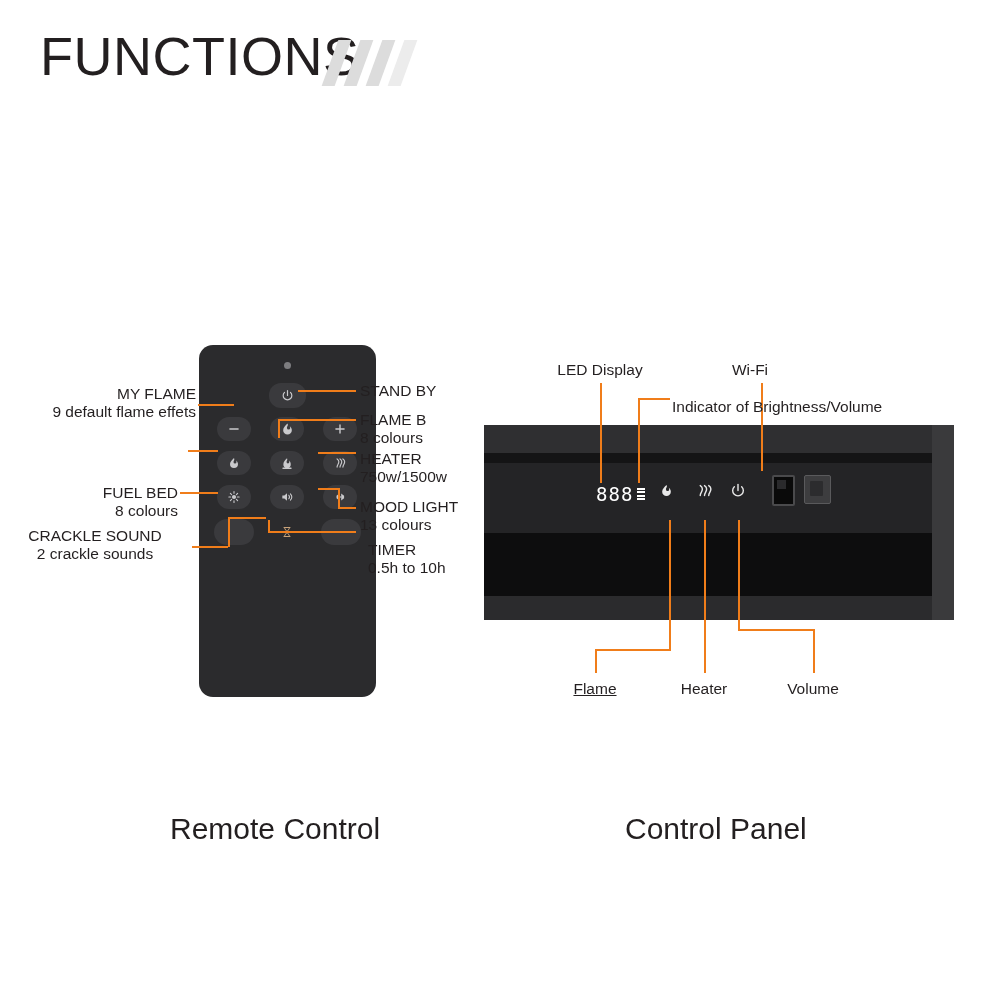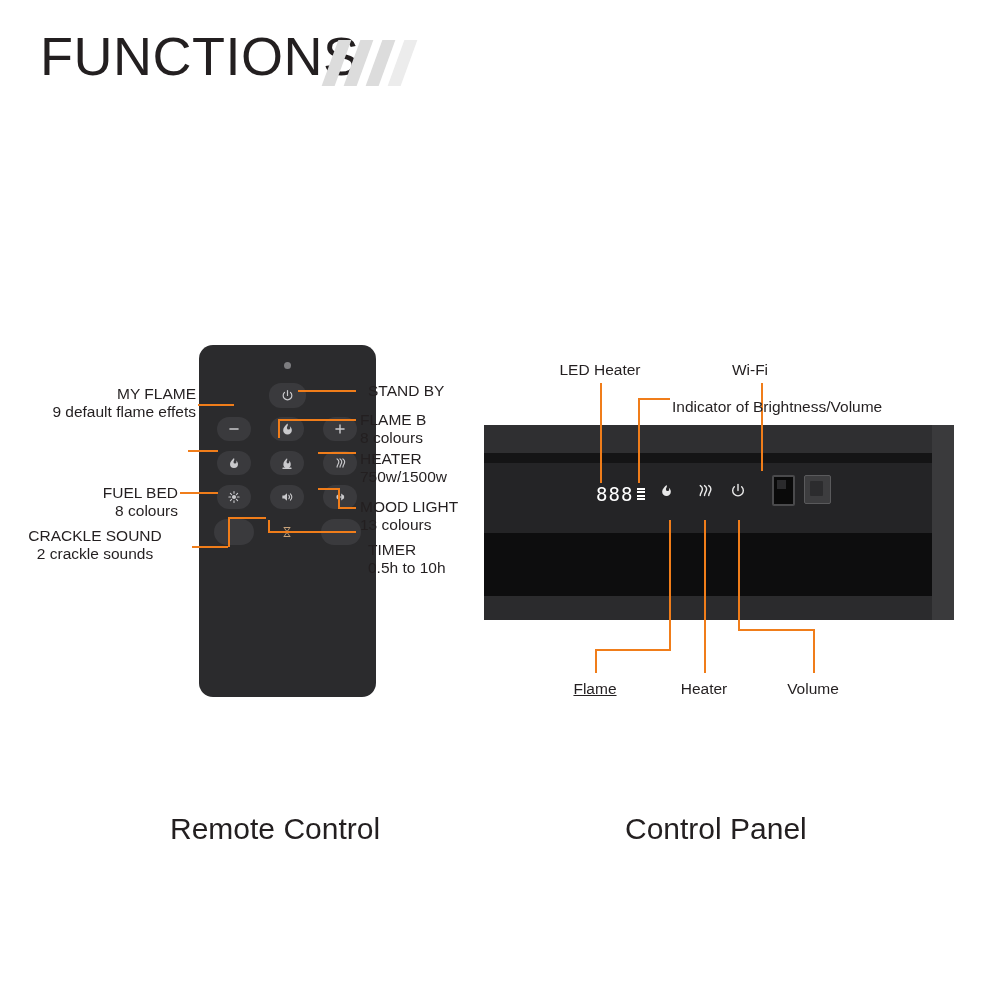--- a/index.html
+++ b/index.html
@@ -366,21 +366,21 @@
 
   <div class="lbl right" style="left:0px; top:527px; width:190px;text-align:center;">
     <span class="l1">CRACKLE SOUND</span>
     <span class="l2">2 crackle sounds</span>
   </div>
   <div class="leader h" style="left:192px; top:546px; width:36px;"></div>
   <div class="leader v" style="left:228px; top:518px; height:29px;"></div>
   <div class="leader h" style="left:228px; top:517px; width:38px;"></div>
 
   <div class="leader h" style="left:298px; top:390px; width:58px;"></div>
-  <div class="lbl left" style="left:360px; top:382px;margin-left:8px;">
+  <div class="lbl left" style="left:360px; top:382px;">
     <span class="l1">STAND BY</span>
   </div>
 
   <div class="leader v" style="left:278px; top:420px; height:18px;"></div>
   <div class="leader h" style="left:278px; top:419px; width:78px;"></div>
   <div class="lbl left" style="left:360px; top:411px;">
     <span class="l1">FLAME B</span>
     <span class="l2">8 colours</span>
   </div>
 
@@ -443,21 +443,21 @@
         <path d="M12 3 v9"></path>
           <path d="M6.5 6.2 a8 8 0 1 0 11 0"></path>
       </svg>
     </div>
 
     <div id="wifi-sw"></div>
     <div id="aux-sw"></div>
   </div>
 
   <div class="lbl center" style="left:40px; top:361px; width:180px;">
-    <span class="l1">LED Heater</span>
+    <span class="l1">LED Display</span>
   </div>
   <div class="leader v" style="left:130px; top:383px; height:100px;"></div>
 
   <div class="lbl center" style="left:220px; top:361px; width:120px;">
     <span class="l1">Wi-Fi</span>
   </div>
   <div class="leader v" style="left:291px; top:383px; height:88px;"></div>
 
   <div class="lbl left" style="left:202px; top:398px;">
     <span class="l1">Indicator of Brightness/Volume</span>

